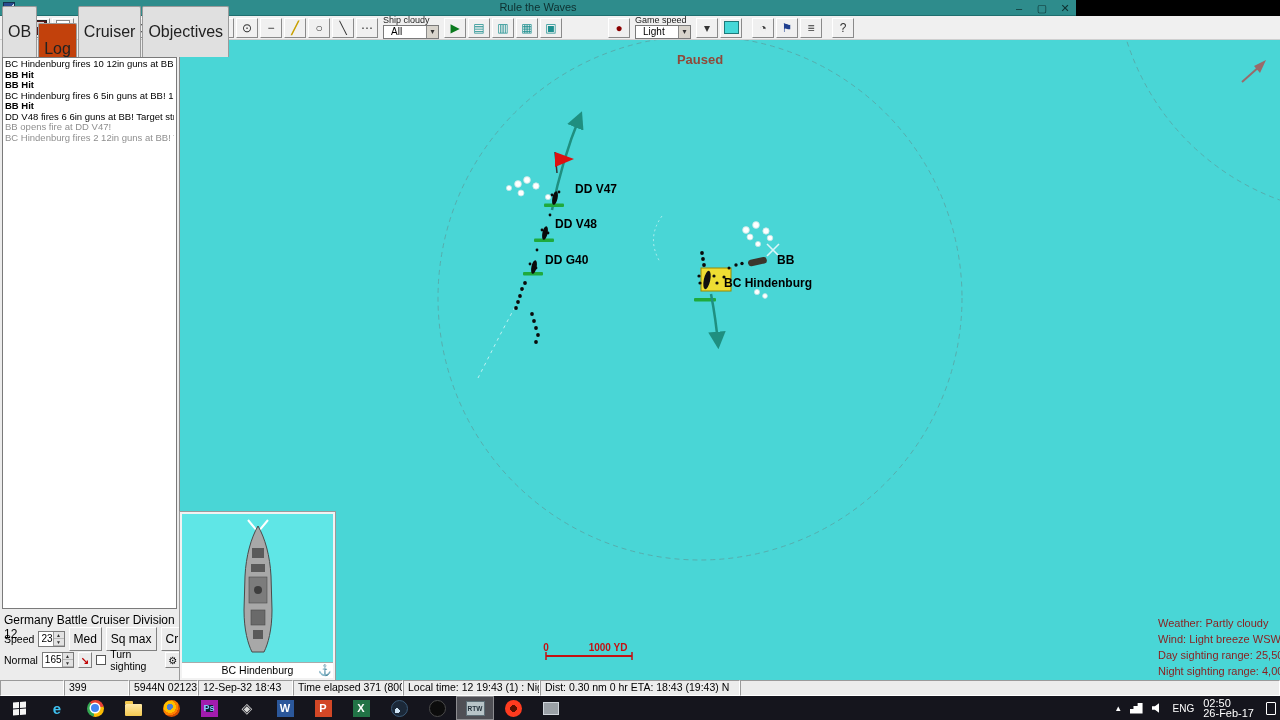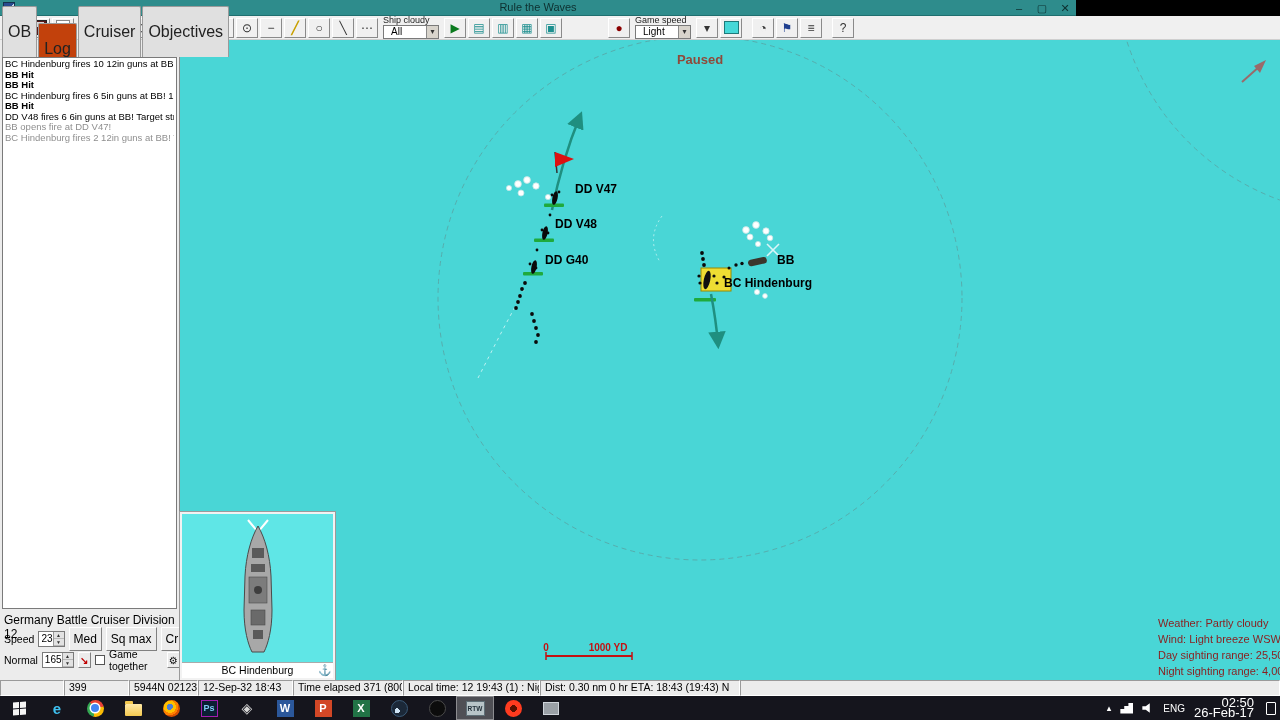--- a/index.html
+++ b/index.html
@@ -80,35 +80,35 @@
   .task-app{width:38px;height:24px;display:flex;align-items:center;justify-content:center;flex:0 0 auto}
   .task-app.active{background:rgba(255,255,255,.25);box-shadow:inset 0 0 0 1px rgba(255,255,255,.35)}
   .win-logo{width:13px;height:13px;display:grid;grid-template:1fr 1fr / 1fr 1fr;gap:1.5px;transform:skewY(-5deg)}
   .win-logo span{background:#f5f5f5}
   .ic-edge{color:#3fc1f0;font-size:15px;font-weight:bold;line-height:15px}
   .ic-chrome{width:17px;height:17px;border-radius:50%;background:conic-gradient(from -45deg,#ea4335 0 120deg,#fbbc05 120deg 240deg,#34a853 240deg);position:relative}
   .ic-chrome::after{content:"";position:absolute;inset:4.5px;border-radius:50%;background:#4285f4;box-shadow:0 0 0 1.5px #fff}
   .ic-folder{width:17px;height:12px;background:linear-gradient(#ffe9a8,#f3c84f);border-radius:1px;position:relative;margin-top:3px}
   .ic-folder::before{content:"";position:absolute;top:-3px;left:0;width:8px;height:3px;background:#f3c84f;border-radius:1px 1px 0 0}
   .ic-firefox{width:17px;height:17px;border-radius:50%;background:radial-gradient(circle at 40% 40%,#4e7dd4 0 3px,#ffbf00 3px 6px,#ff8000 6px 8.5px,#d85000 8.5px)}
-  .ic-ps{width:17px;height:17px;background:#0b1f33;border:1px solid #a21caf;color:#7ecbf5;font-size:9px;font-weight:bold;display:flex;align-items:center;justify-content:center}
+  .ic-ps{width:17px;height:17px;background:#0b1f33;border:5px solid #a21caf;color:#7ecbf5;font-size:9px;font-weight:bold;display:flex;align-items:center;justify-content:center}
   .ic-ink{color:#d8d8d8;font-size:14px;line-height:14px}
   .ic-office{width:17px;height:17px;color:#fff;font-size:11px;font-weight:bold;display:flex;align-items:center;justify-content:center}
   .bg-word{background:#2b579a}.bg-ppt{background:#d24726}.bg-excel{background:#217346}
   .ic-steam{width:17px;height:17px;border-radius:50%;background:radial-gradient(circle at 35% 65%,#cfe4f5 0 2.5px,#1b2838 2.5px);border:1px solid #3a5a78}
   .ic-disc{width:17px;height:17px;border-radius:50%;background:#0c0c0c;border:1px solid #4a4a4a}
   .ic-rtw{width:19px;height:15px;background:#b8c4c8;color:#23303a;font-size:6.5px;font-weight:bold;display:flex;align-items:center;justify-content:center;border:1px solid #5e6e76}
   .ic-red{width:17px;height:17px;border-radius:50%;background:radial-gradient(circle,#5a1000 0 3.5px,#ff3b1f 3.5px)}
   .ic-gray{width:16px;height:13px;background:#9aa0a6;border:1px solid #cfd4da}
   .tray{margin-left:auto;display:flex;align-items:center;gap:9px;padding-right:4px;color:#fff}
   .tray-caret{font-size:9px;color:#fff}
   .ic-net{width:13px;height:11px;background:#fff;clip-path:polygon(0 100%,0 60%,30% 60%,30% 32%,62% 32%,62% 0,100% 0,100% 100%)}
   .ic-vol{width:12px;height:11px;background:#fff;clip-path:polygon(0 33%,28% 33%,62% 6%,62% 94%,28% 67%,0 67%)}
   .tray-lang{font-size:10px}
-  .tray-clock{font-size:13px;line-height:10.5px;text-align:right}
+  .tray-clock{font-size:11px;line-height:10.5px;text-align:left}
   .ic-notif{width:10px;height:13px;border:1px solid #fff;border-radius:1px;margin-left:3px}
 </style>
 </head>
 <body>
 
 <div class="titlebar">
   <div class="title-icon"></div>
   <div class="title-text">Rule the Waves</div>
   <div class="win-controls">
     <div class="win-btn">–</div>
@@ -385,21 +385,21 @@
       <span class="val">165</span>
       <span class="arrows">
         <span>▲</span>
         <span>▼</span>
       </span>
     </div>
     <div class="icon-btn">
         <span class="red">↘</span>
       </div>
     <div class="checkbox"></div>
-    <span>Game together</span>
+    <span>Turn sighting</span>
     <div class="icon-btn">
         <span>⚙</span>
       </div>
   </div>
 </div>
 
 <div class="ship-view">
   <svg width="151" height="148">
     <path d="M66 6 L76 18 L86 6" fill="none" stroke="#ffffff" stroke-width="2"></path>
     <path d="M76 12 C69 24 64 42 63 62 L62 96 C62 116 66 130 70 138 L82 138 C86 130 90 116 90 96 L89 62 C88 42 83 24 76 12 Z" fill="#a8a8a8" stroke="#4a4a4a" stroke-width="1"></path>

